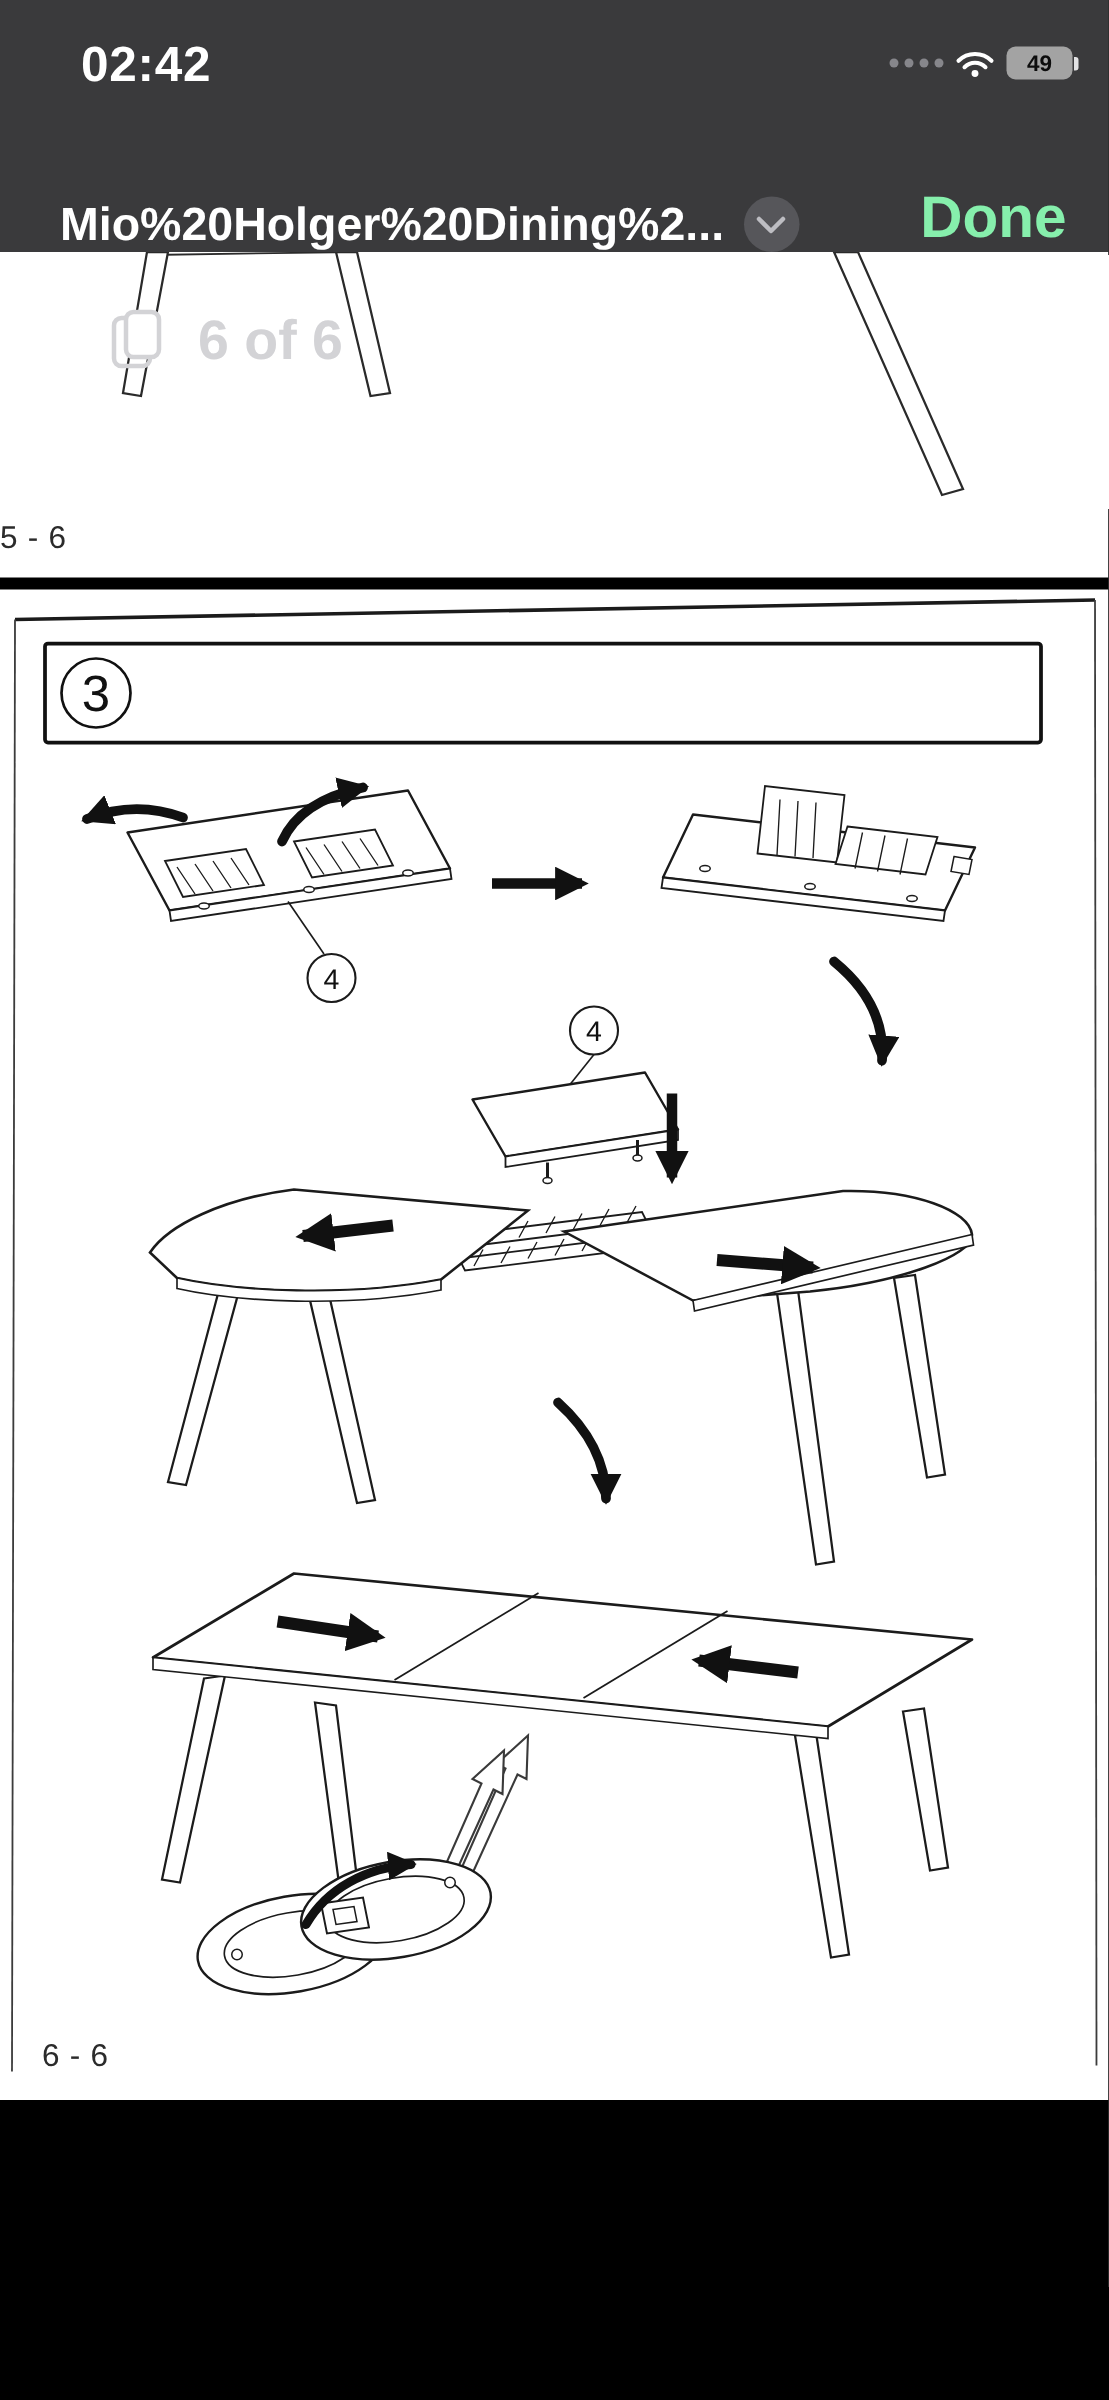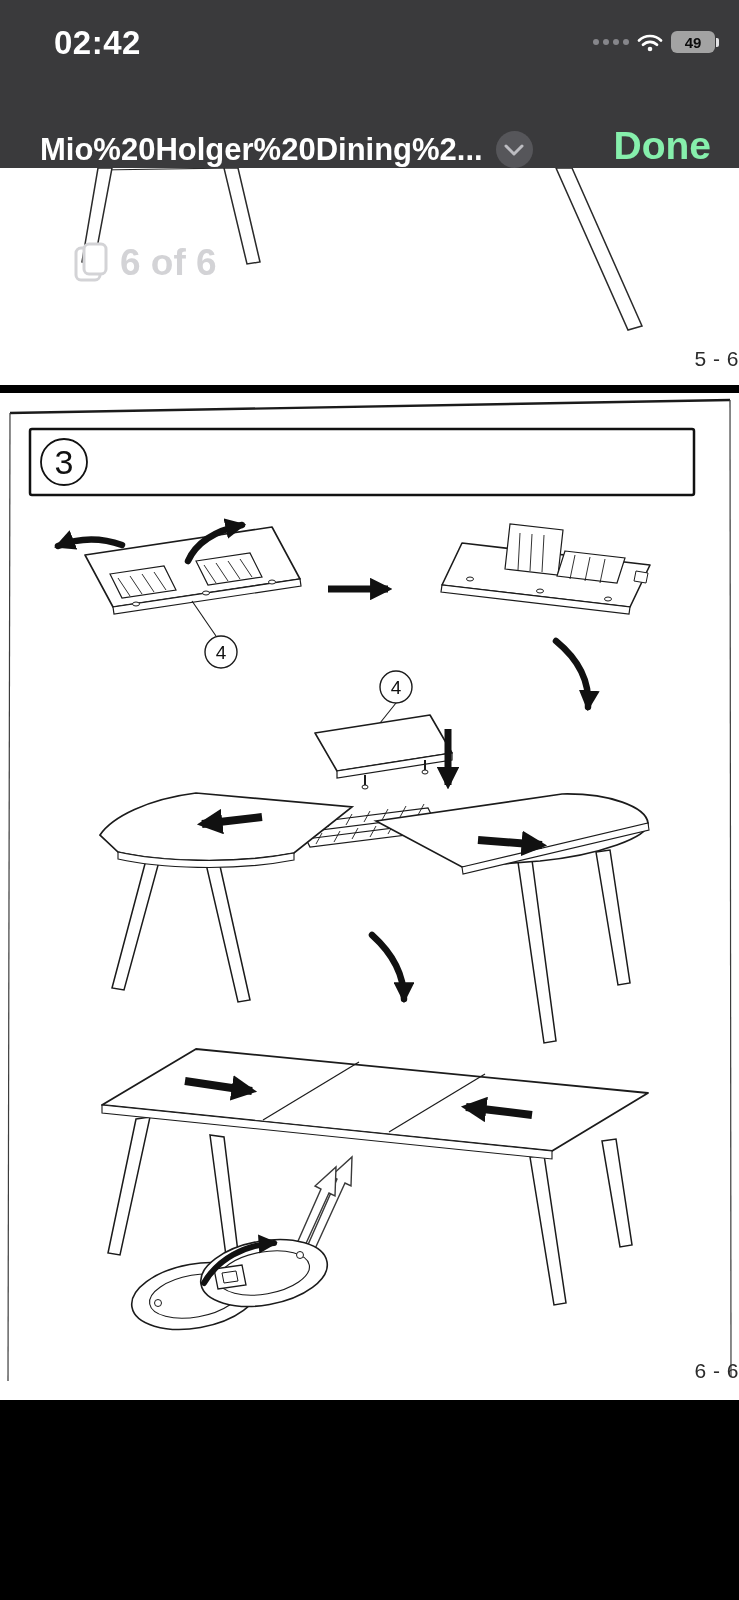--- a/index.html
+++ b/index.html
@@ -22,23 +22,23 @@
   .nav-title{font-size:31px;font-weight:700;color:#fff;max-width:492px;white-space:nowrap;overflow:hidden;}
   .chev-btn{width:37px;height:37px;border-radius:50%;background:#56565a;display:flex;align-items:center;justify-content:center;
             margin-left:13px;flex:0 0 auto;}
   .done-btn{margin-left:auto;font-size:39px;font-weight:600;color:#86efac;}
 
   
   .doc{position:absolute;top:168px;left:0;width:739px;height:1232px;background:#000;}
   .page{position:absolute;left:0;width:739px;background:#fff;}
   .page-prev{top:0;height:217px;}
   .page-cur{top:225px;height:1007px;}
-  .overlay-ind{position:absolute;left:74px;top:38px;display:flex;align-items:center;gap:12px;color:#d3d3d6;margin-top:36px;}
+  .overlay-ind{position:absolute;left:74px;top:38px;display:flex;align-items:center;gap:24px;color:#d3d3d6;}
   .overlay-ind .txt{font-size:37px;font-weight:600;}
-  .pagenum{position:absolute;left:0;right:0;text-align:right;font-size:21px;color:#2b2b2b;letter-spacing:.5px;}
+  .pagenum{position:absolute;left:0;right:0;text-align:left;font-size:21px;color:#2b2b2b;letter-spacing:.5px;}
   .pagenum.p1{bottom:14px;}
   .pagenum.p2{top:966px;padding-left:28px;}
   svg{display:block;}
   .fill-page{position:absolute;left:0;top:0;}
 
   
   .toolbar{position:absolute;top:1400px;left:0;width:739px;height:200px;background:#000;}
 </style>
 </head>
 <body>

